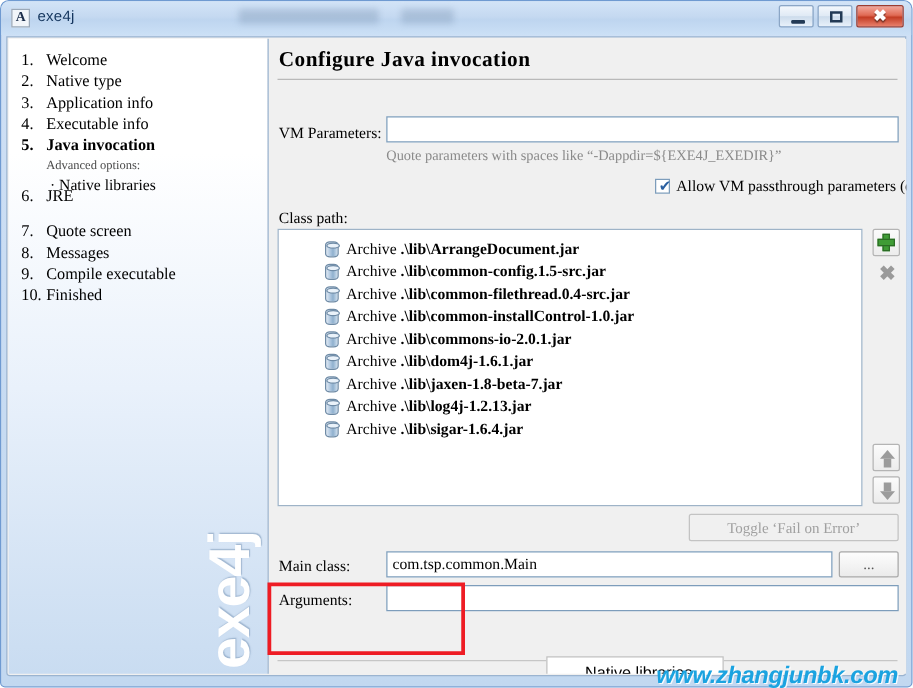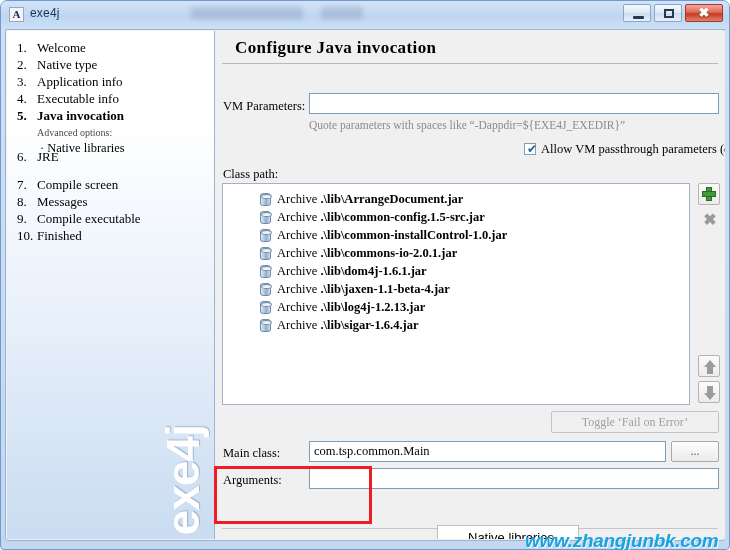--- a/index.html
+++ b/index.html
@@ -138,21 +138,20 @@
     position: absolute; left: 210px; top: 1px;
     width: 509px; height: 508px;
     background: #f0f0f0;
     overflow: hidden;
   }
   #page-title {
     position: absolute; left: 7px; top: 7px;
     font-family: "Liberation Serif", serif;
     font-size: 17px; font-weight: bold; color: #000;
     letter-spacing: .4px;
-    margin-left: 12px;
   }
   #title-rule {
     position: absolute; left: 6px; top: 32px;
     width: 496px; height: 1px;
     background: #b9b9b9;
   }
 
   .flabel {
     position: absolute;
     font-family: "Liberation Serif", serif;
@@ -385,21 +384,21 @@
       <div class="nav-item" style="top:9px"><span class="nav-num">1.</span><span>Welcome</span></div>
       <div class="nav-item" style="top:26px"><span class="nav-num">2.</span><span>Native type</span></div>
       <div class="nav-item" style="top:43px"><span class="nav-num">3.</span><span>Application info</span></div>
       <div class="nav-item" style="top:60px"><span class="nav-num">4.</span><span>Executable info</span></div>
       <div class="nav-item current" style="top:77px"><span class="nav-num">5.</span><span>Java invocation</span></div>
 
       <div id="nav-sub-label" style="top:96px">Advanced options:</div>
       <div id="nav-sub-item" style="top:110px">· Native libraries</div>
 
       <div class="nav-item" style="top:118px"><span class="nav-num">6.</span><span>JRE</span></div>
-      <div class="nav-item" style="top:146px"><span class="nav-num">7.</span><span>Compile screen</span></div>
+      <div class="nav-item" style="top:146px"><span class="nav-num">7.</span><span>Quote screen</span></div>
       <div class="nav-item" style="top:163px"><span class="nav-num">8.</span><span>Messages</span></div>
       <div class="nav-item" style="top:180px"><span class="nav-num">9.</span><span>Compile executable</span></div>
       <div class="nav-item" style="top:197px"><span class="nav-num">10.</span><span>Finished</span></div>
 
       <div id="watermark">exe4j</div>
     </div>
 
     <div id="main">
 
       <div id="page-title">Configure Java invocation</div>
@@ -414,24 +413,25 @@
           <span id="cb-check">✔</span>
         </div>
         <div id="cb-label">Allow VM passthrough parameters (e.g. -J-Xmx256m)</div>
       </div>
 
       <div class="flabel" style="left:7px; top:136px">Class path:</div>
 
       <div id="cp-list">
         <div class="cp-row"><span class="jar-icon"></span><span class="cp-label">Archive</span>&nbsp;<span class="cp-path">.\lib\ArrangeDocument.jar</span></div>
         <div class="cp-row"><span class="jar-icon"></span><span class="cp-label">Archive</span>&nbsp;<span class="cp-path">.\lib\common-config.1.5-src.jar</span></div>
+        <div class="cp-row"><span class="jar-icon"></span><span class="cp-label">Archive</span>&nbsp;<span class="cp-path">.\lib\common-filethread.0.4-src.jar</span></div>
         <div class="cp-row"><span class="jar-icon"></span><span class="cp-label">Archive</span>&nbsp;<span class="cp-path">.\lib\common-installControl-1.0.jar</span></div>
         <div class="cp-row"><span class="jar-icon"></span><span class="cp-label">Archive</span>&nbsp;<span class="cp-path">.\lib\commons-io-2.0.1.jar</span></div>
         <div class="cp-row"><span class="jar-icon"></span><span class="cp-label">Archive</span>&nbsp;<span class="cp-path">.\lib\dom4j-1.6.1.jar</span></div>
-        <div class="cp-row"><span class="jar-icon"></span><span class="cp-label">Archive</span>&nbsp;<span class="cp-path">.\lib\jaxen-1.1-beta-4.jar</span></div>
+        <div class="cp-row"><span class="jar-icon"></span><span class="cp-label">Archive</span>&nbsp;<span class="cp-path">.\lib\jaxen-1.8-beta-7.jar</span></div>
         <div class="cp-row"><span class="jar-icon"></span><span class="cp-label">Archive</span>&nbsp;<span class="cp-path">.\lib\log4j-1.2.13.jar</span></div>
         <div class="cp-row"><span class="jar-icon"></span><span class="cp-label">Archive</span>&nbsp;<span class="cp-path">.\lib\sigar-1.6.4.jar</span></div>
       </div>
 
       <div class="sidebtn" style="top:152px">
         <span class="plus-g"></span>
       </div>
       <div class="sidebtn flat" style="top:178px">
         <span class="xmark">✖</span>
       </div>

